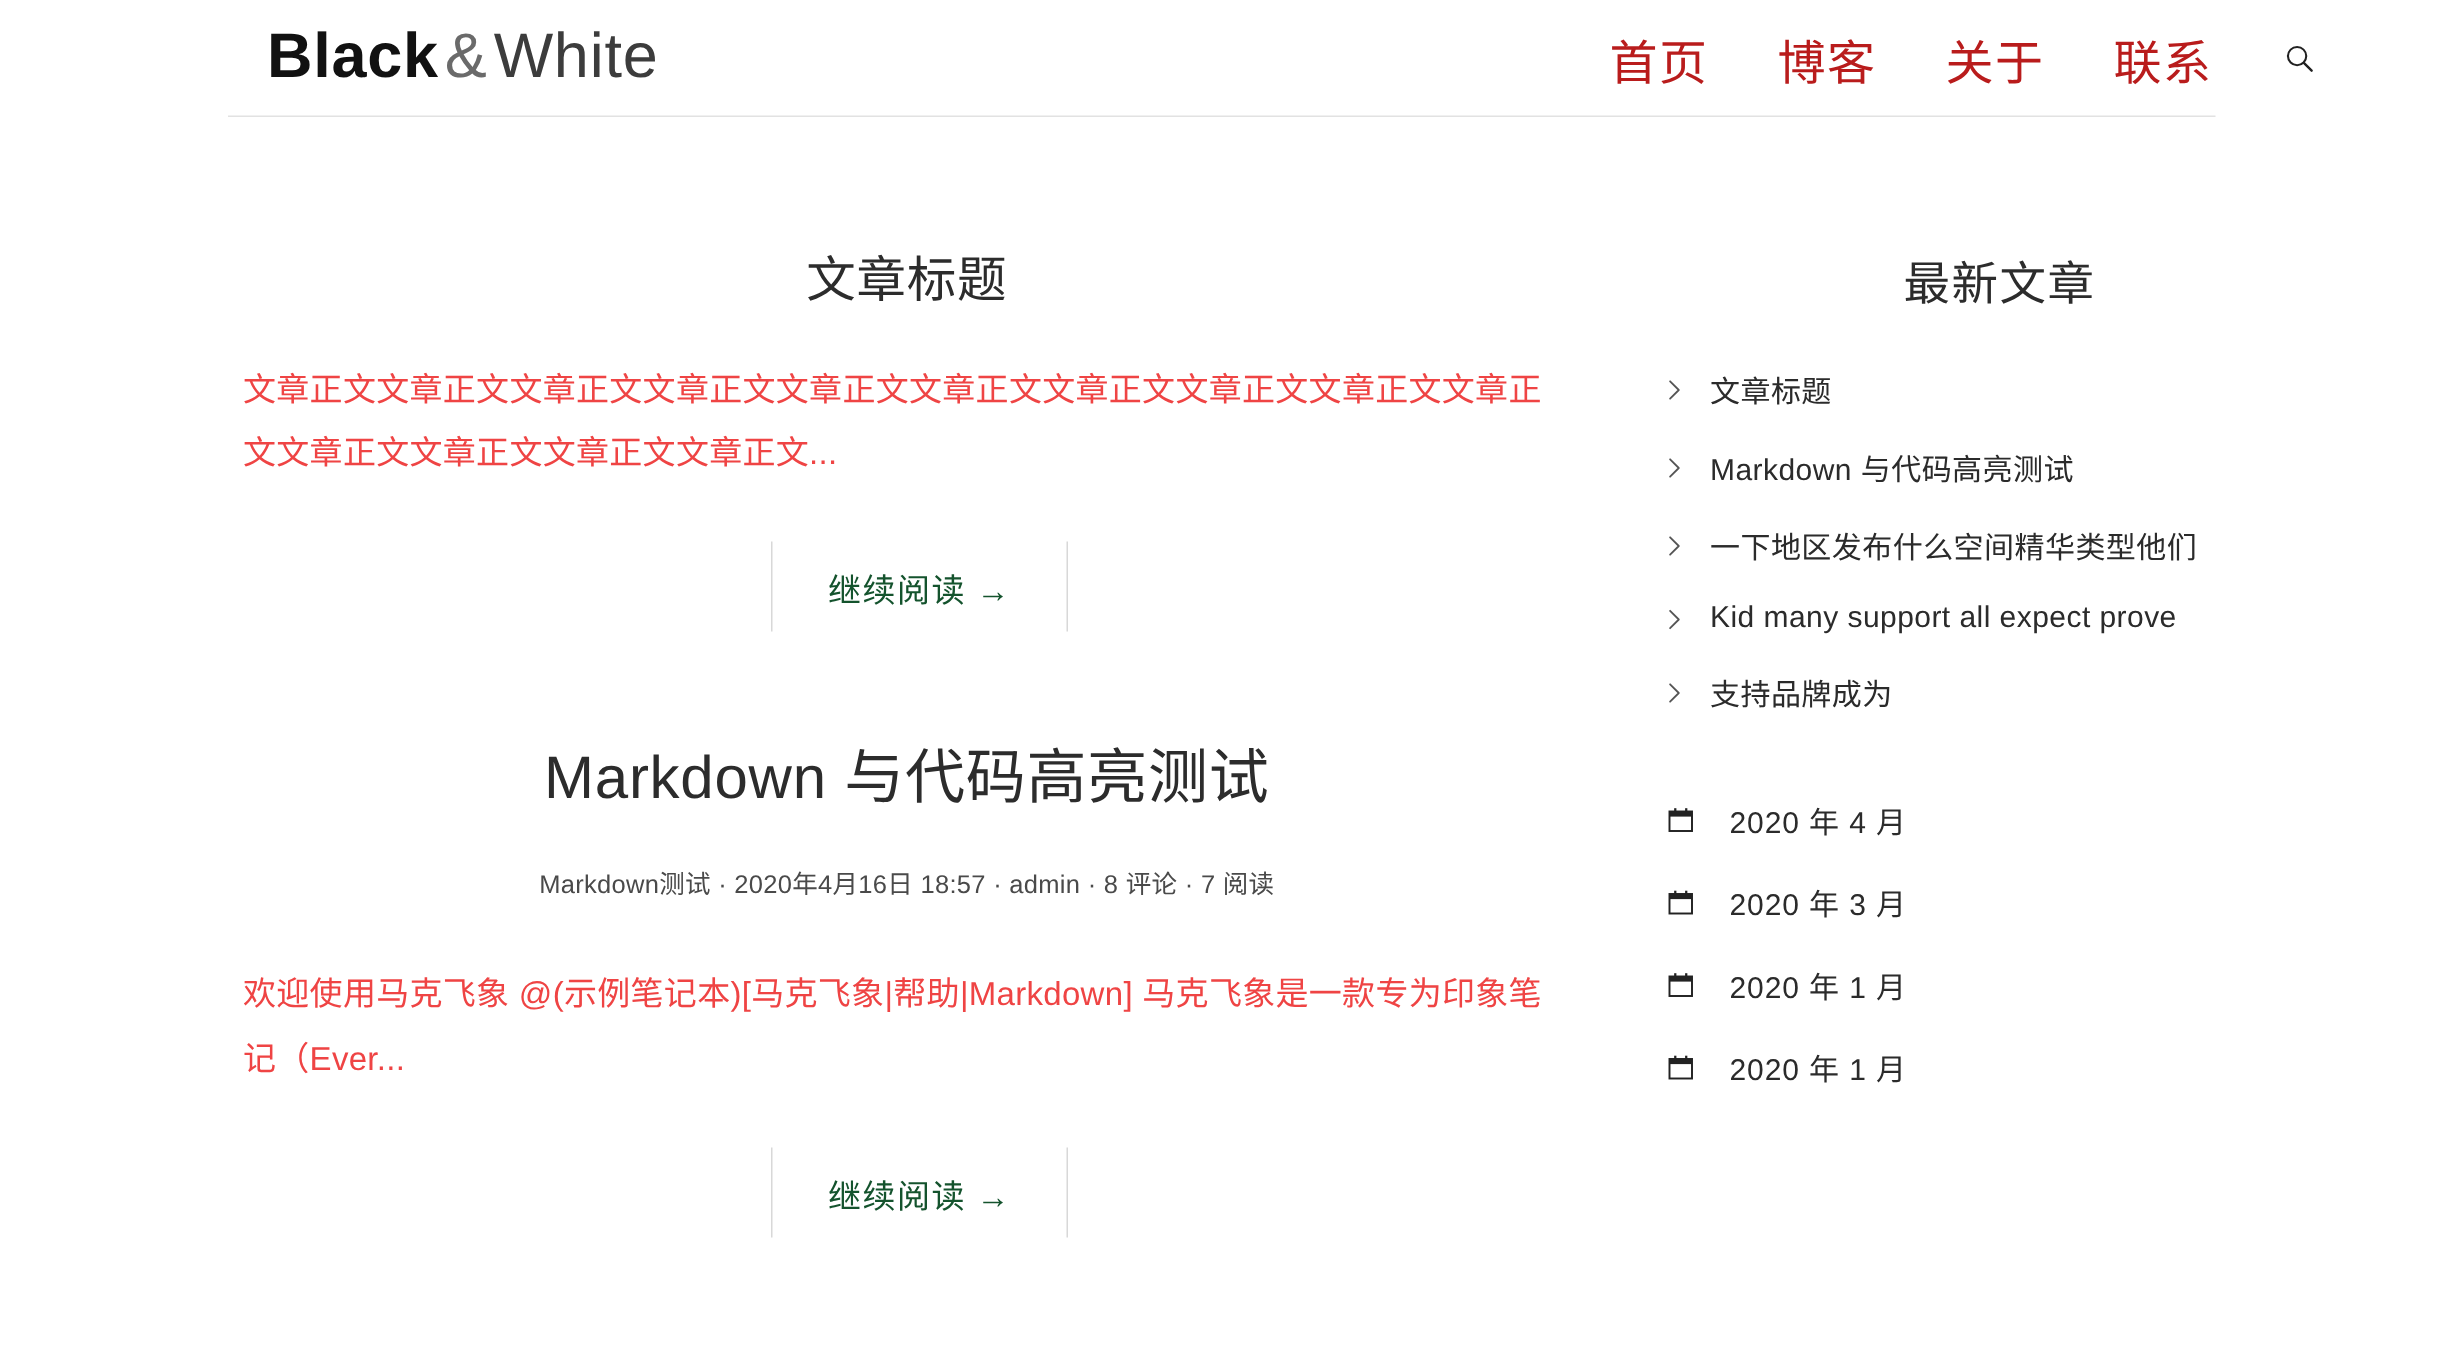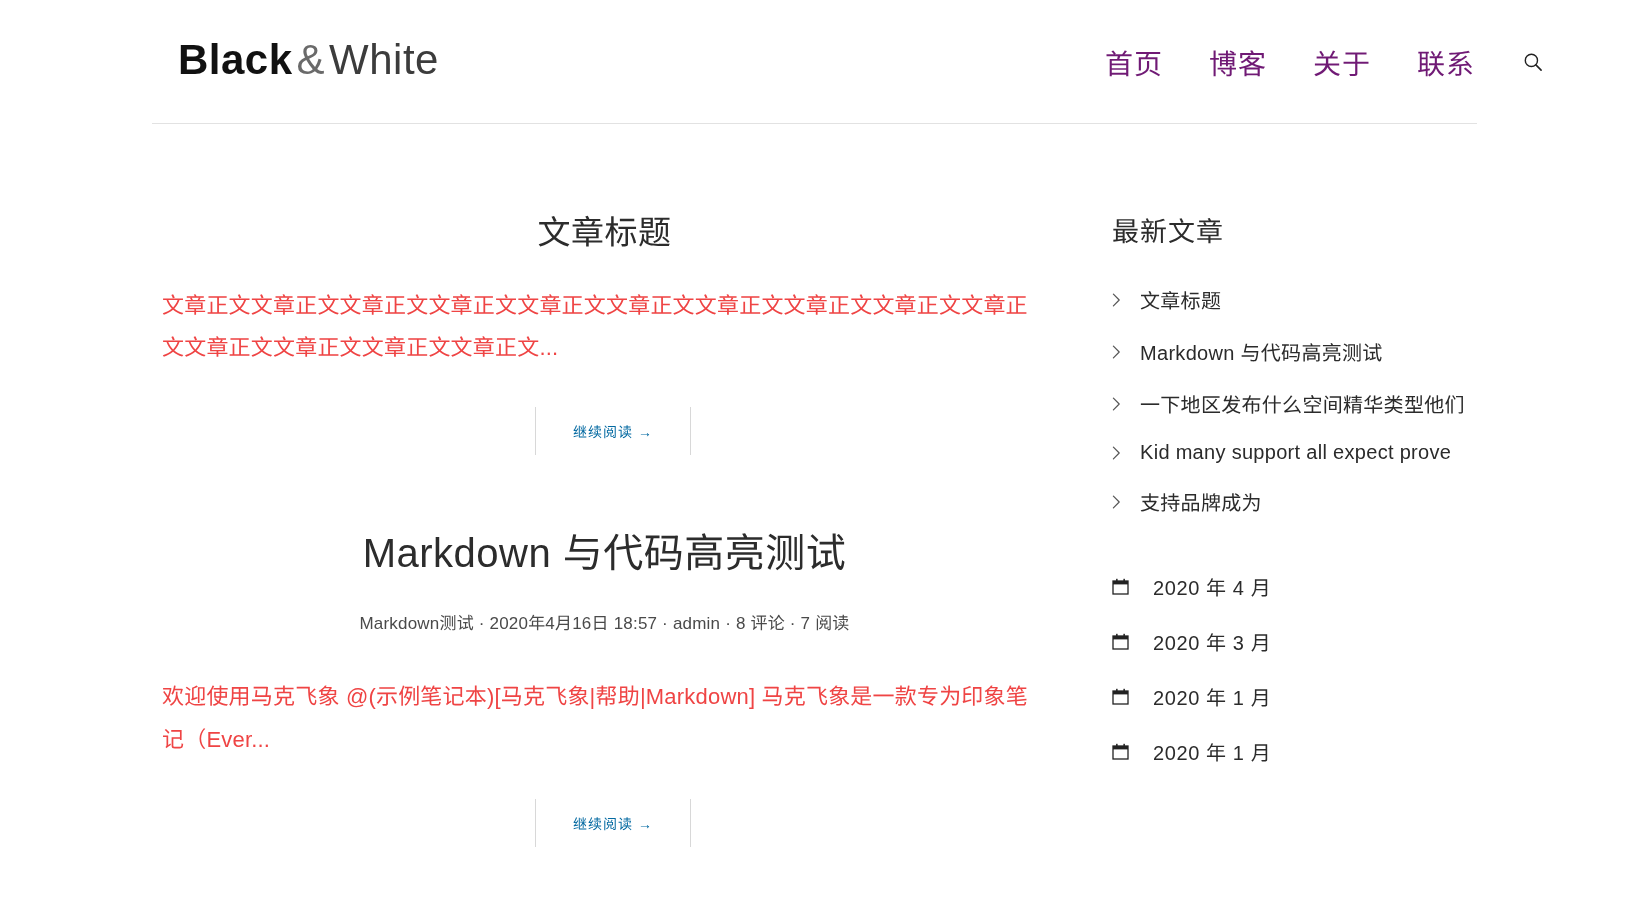--- a/index.html
+++ b/index.html
@@ -14,21 +14,21 @@
   }
   body {
     font-family: "Liberation Sans", "DejaVu Sans", sans-serif;
     color: #2b2b2b;
     -webkit-font-smoothing: antialiased;
   }
 
   
   .site-header {
     position: relative;
-    height: 124px;
+    height: 78px;
     padding: 0 75px 0 178px;
     display: flex;
     align-items: center;
     justify-content: space-between;
   }
   .site-header::after {
     content: "";
     position: absolute;
     left: 152px;
     right: 152px;
@@ -57,22 +57,22 @@
     font-weight: 300;
     color: #3c3c3c;
   }
 
   .main-nav {
     display: flex;
     align-items: center;
     gap: 0;
   }
   .nav-item {
-    font-size: 28px;
-    color: #701a75;
+    font-size: 32px;
+    color: #b91c1c;
     padding: 6px 23px;
     cursor: pointer;
     white-space: nowrap;
     letter-spacing: 1px;
   }
   .search-btn {
     margin-left: 18px;
     margin-right: 4px;
     width: 34px;
     height: 34px;
@@ -131,22 +131,22 @@
     word-break: break-all;
   }
   .readmore-row {
     display: flex;
     justify-content: center;
     margin-top: 46px;
     margin-bottom: 58px;
   }
   .readmore {
     position: relative;
-    font-size: 14px;
-    color: #0369a1;
+    font-size: 22px;
+    color: #14532d;
     padding: 6px 38px;
     cursor: pointer;
     white-space: nowrap;
     letter-spacing: 1px;
     margin-left: 17px;
   }
   .readmore::before,
   .readmore::after {
     content: "";
     position: absolute;
@@ -156,25 +156,26 @@
     background: #d8d8d8;
   }
   .readmore::before { left: 0; }
   .readmore::after { right: 0; }
 
   .post-sep { height: 22px; }
 
   
   .widget { margin-bottom: 56px; }
   .widget-title {
-    font-size: 27px;
+    font-size: 31px;
     font-weight: 400;
     color: #2c2c2c;
     margin: 0 0 36px 0;
     letter-spacing: 1px;
+    text-align: center;
   }
   .widget-list {
     list-style: none;
     margin: 0;
     padding: 0;
   }
   .widget-list li {
     display: flex;
     align-items: center;
     margin-bottom: 23px;

